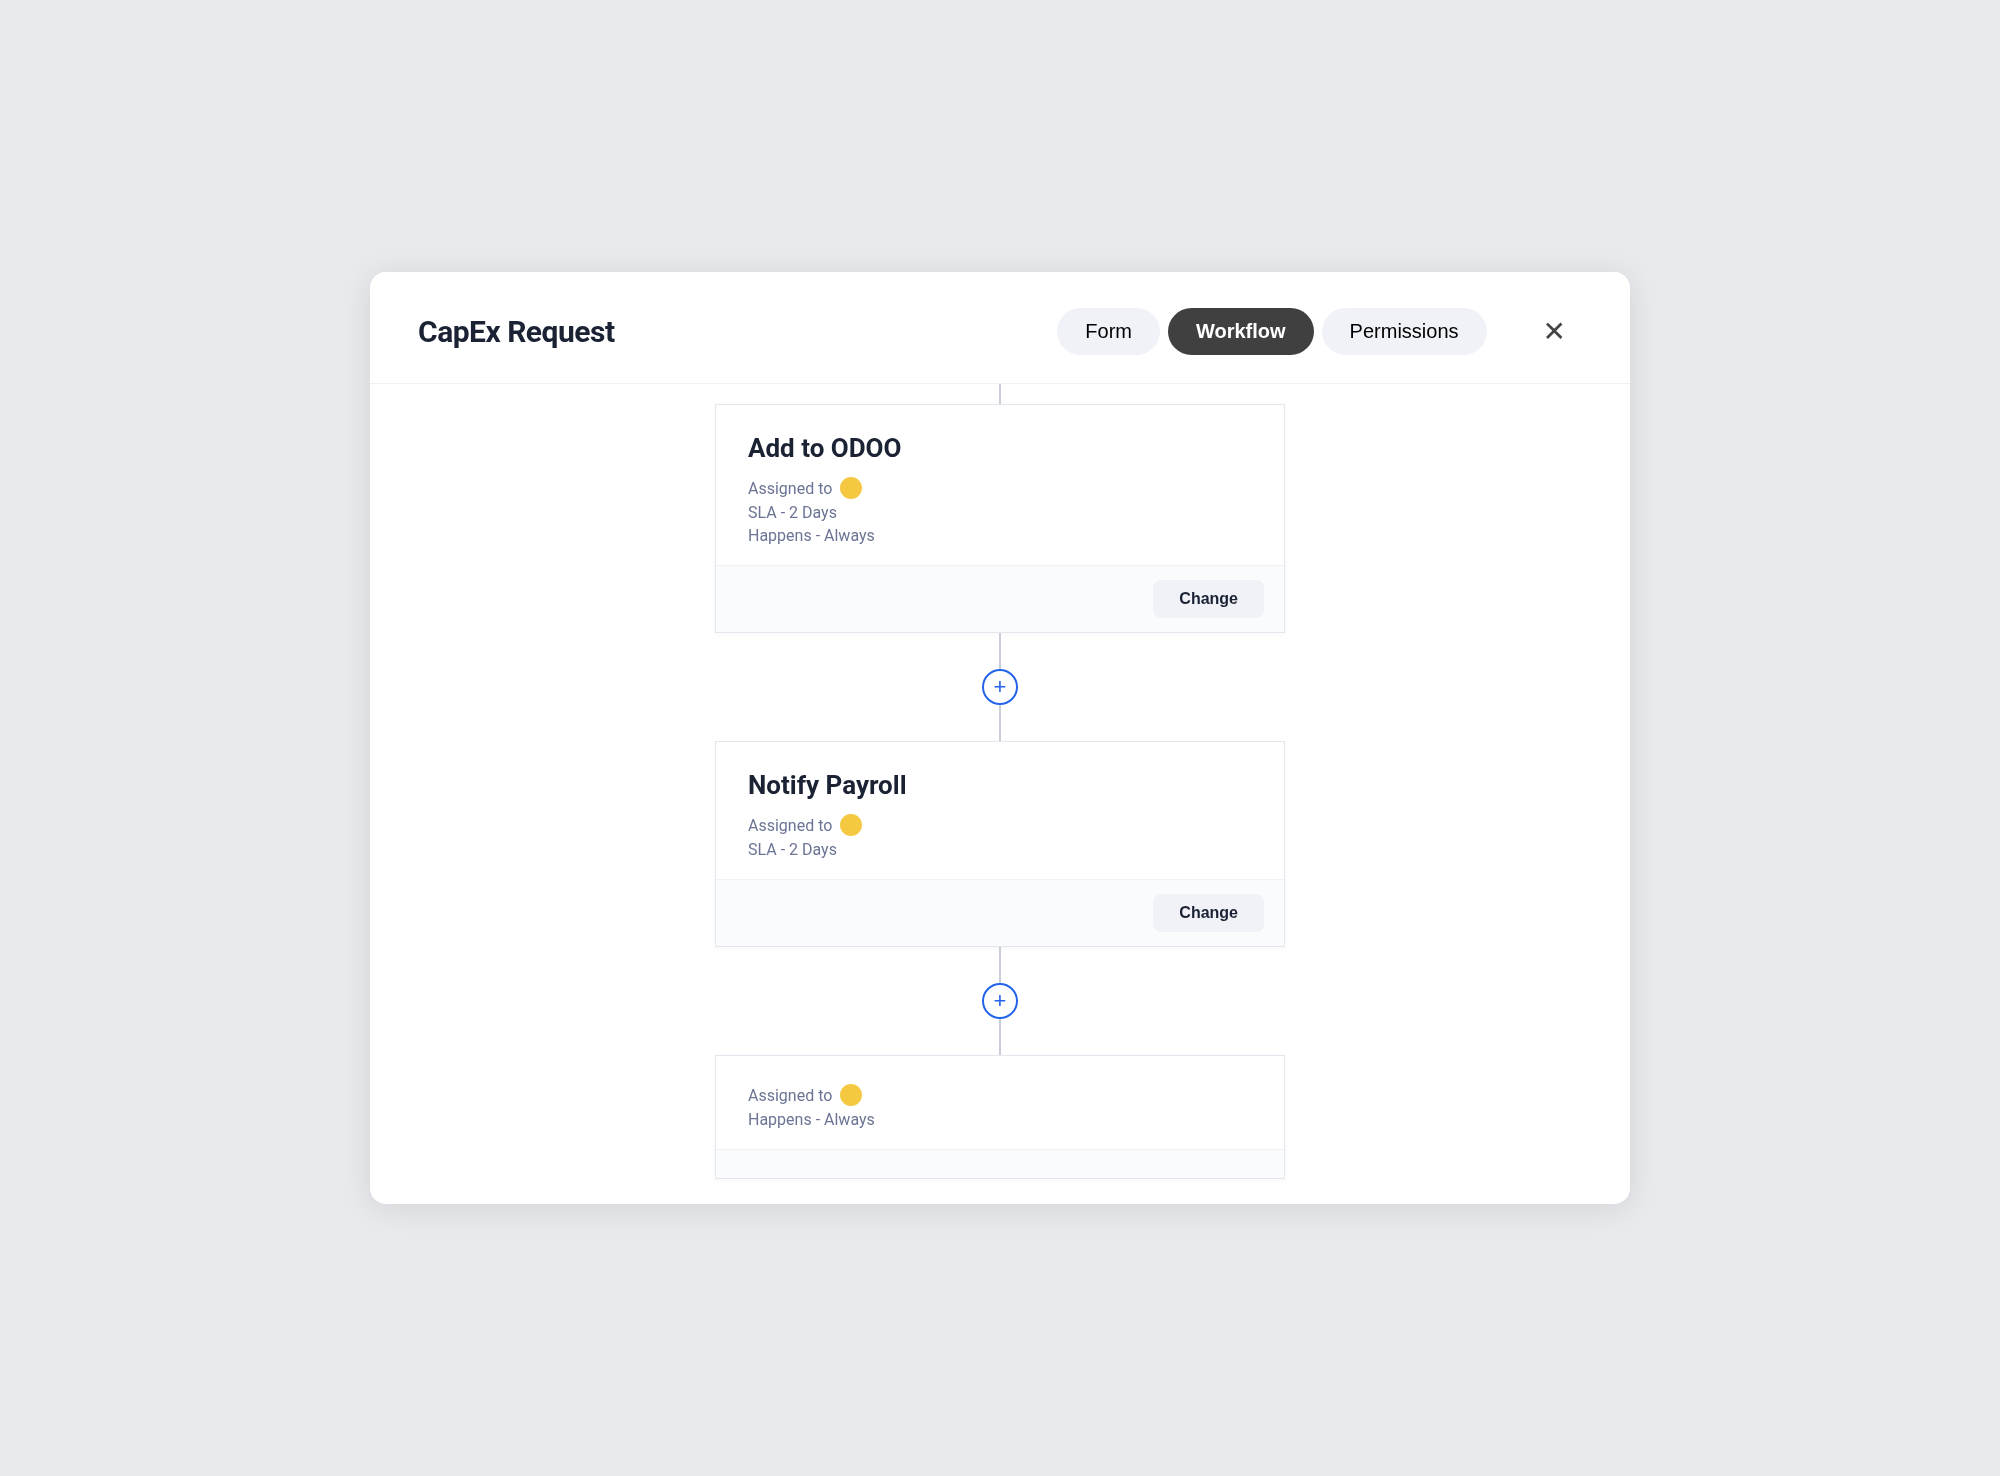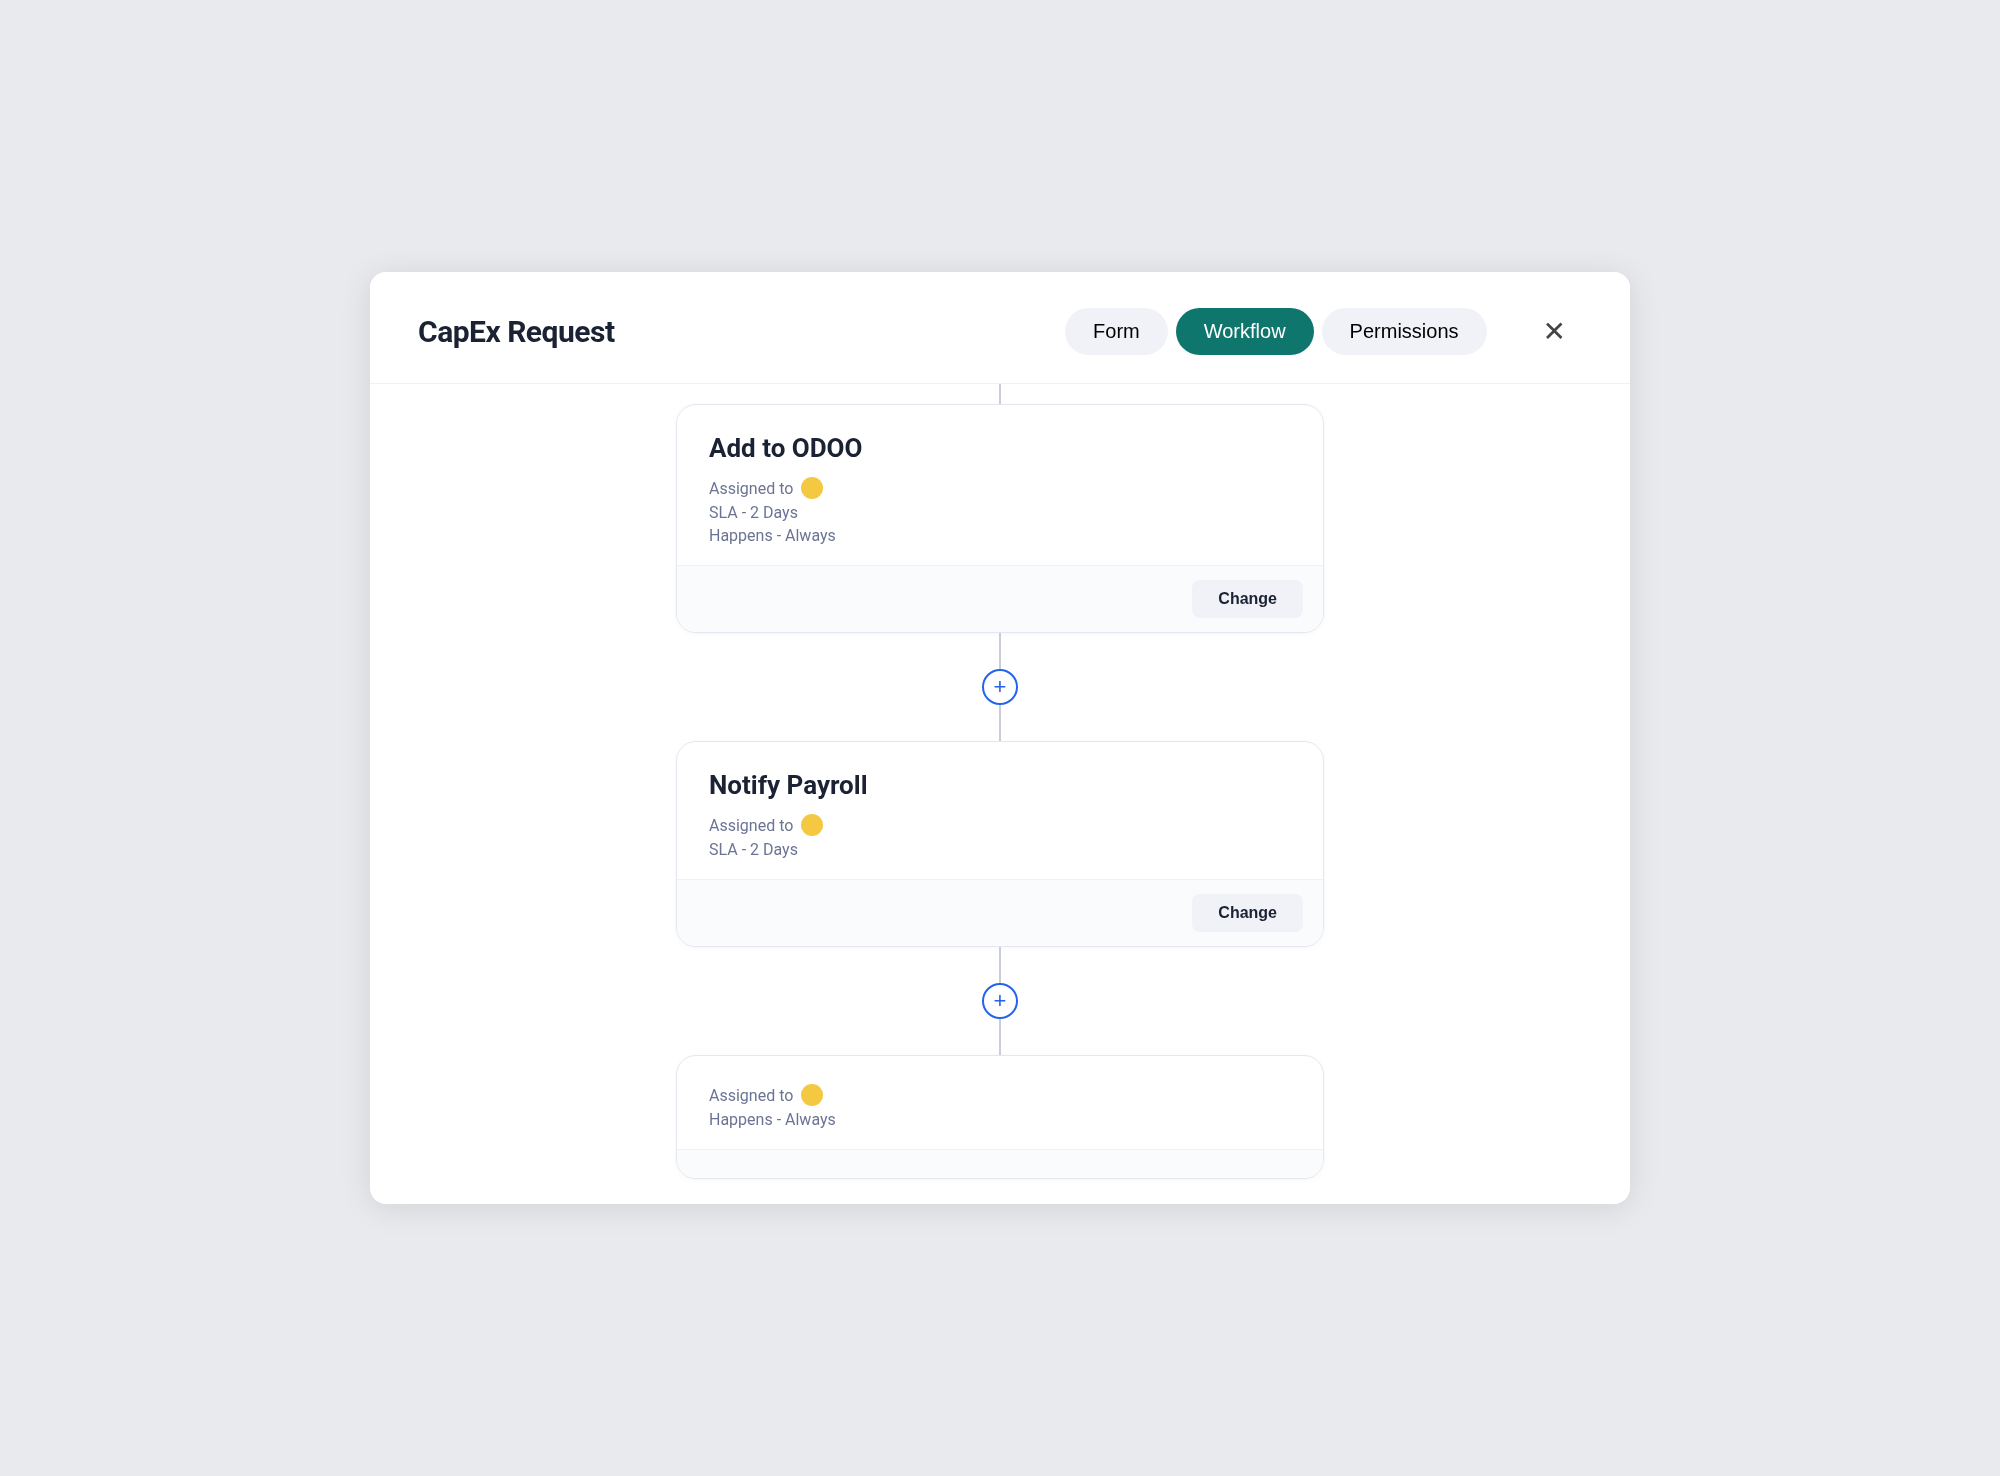--- a/index.html
+++ b/index.html
@@ -57,23 +57,23 @@
       font-size: 20px;
       font-weight: 500;
       cursor: pointer;
       border: none;
       background: transparent;
       color: #7a8399;
       transition: background 0.15s, color 0.15s;
     }
 
     .tab.active {
-      background: #0f766e;
+      background: #404040;
       color: #fff;
-      font-weight: 400;
+      font-weight: 700;
     }
 
     .tab:not(.active) {
       background: #f0f2f7;
       color: #000000;
     }
 
     .close-btn {
       background: none;
       border: none;
@@ -125,22 +125,22 @@
       justify-content: center;
       cursor: pointer;
       margin: 0 auto;
       line-height: 1;
       font-weight: 300;
     }
 
     .workflow-card {
       background: #fff;
       border: 1.5px solid #e4e7ef;
-      border-radius: 20px;
-      width: 648px;
+      border-radius: 0;
+      width: 570px;
       overflow: hidden;
       box-shadow: 0 1px 4px rgba(0,0,0,0.04);
     }
 
     .card-body {
       padding: 28px 32px 20px 32px;
     }
 
     .card-title {
       font-size: 26px;

